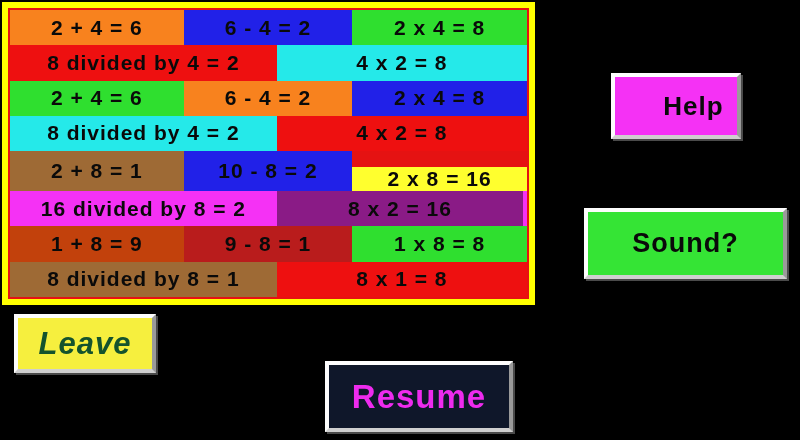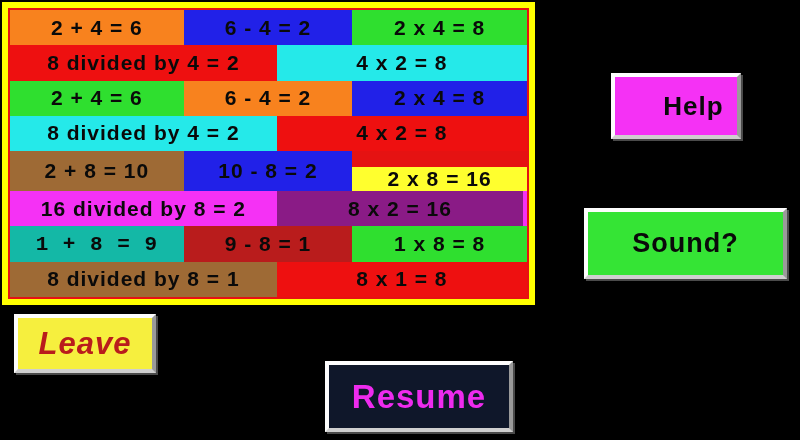--- a/index.html
+++ b/index.html
@@ -87,41 +87,41 @@
         <div class="row">
           <div class="cell" style="background: rgb(47, 223, 47); width: 33.6%;">2 + 4 = 6</div>
           <div class="cell" style="background: rgb(248, 130, 30); width: 32.6%;">6 - 4 = 2</div>
           <div class="cell" style="background: rgb(33, 33, 232); width: 33.8%;">2 x 4 = 8</div>
         </div>
         <div class="row">
           <div class="cell" style="background: rgb(37, 233, 233); width: 51.6%;">8 divided by 4 = 2</div>
           <div class="cell" style="background: rgb(238, 16, 16); width: 48.4%;">4 x 2 = 8</div>
         </div>
         <div class="row">
-          <div class="cell" style="background: rgb(158, 106, 53); width: 33.6%;">2 + 8 = 10</div>
+          <div class="cell" style="background: rgb(158, 106, 53); width: 33.6%;">2 + 8 = 1</div>
           <div class="cell" style="background: rgb(33, 33, 232); width: 32.6%;">10 - 8 = 2</div>
           <div class="cell" style="background: rgb(255, 255, 46); width: 33.8%; margin-top: 16px;">2 x 8 = 16</div>
         </div>
         <div class="row">
           <div class="cell" style="background: rgb(245, 49, 245); width: 51.6%;">16 divided by 8 = 2</div>
           <div class="cell" style="background: rgb(138, 27, 134); width: 48.4%; border-right: 4px solid rgb(245, 49, 245);">8 x 2 = 16</div>
         </div>
         <div class="row">
-          <div class="cell" style="background: #14b8a6; width: 33.6%; font-family: Liberation Mono, monospace;">1 + 8 = 9</div>
+          <div class="cell" style="background: #c2410c; width: 33.6%;">1 + 8 = 9</div>
           <div class="cell" style="background: #b91c1c; width: 32.6%;">9 - 8 = 1</div>
           <div class="cell" style="background: rgb(47, 223, 47); width: 33.8%;">1 x 8 = 8</div>
         </div>
         <div class="row">
           <div class="cell" style="background: rgb(158, 106, 53); width: 51.6%;">8 divided by 8 = 1</div>
           <div class="cell" style="background: rgb(238, 16, 16); width: 48.4%;">8 x 1 = 8</div>
         </div>
       </div>
   </div>
 
   <button class="btn btn-help" type="button" style="background: rgb(245, 49, 245); color: rgb(10, 10, 10); padding-left: 35px;">Help</button>
 
   <button class="btn btn-sound" type="button" style="background: rgb(53, 228, 53); color: rgb(10, 10, 10);">Sound?</button>
 
-  <button class="btn btn-leave" type="button" style="background: rgb(246, 239, 62); color: #b91c1c;">Leave</button>
+  <button class="btn btn-leave" type="button" style="background: rgb(246, 239, 62); color: #14532d;">Leave</button>
 
   <button class="btn btn-resume" type="button" style="background: #0f172a; color: rgb(238, 43, 238); text-align: right;">Resume</button>
 
 </div>
 
 </body></html>

